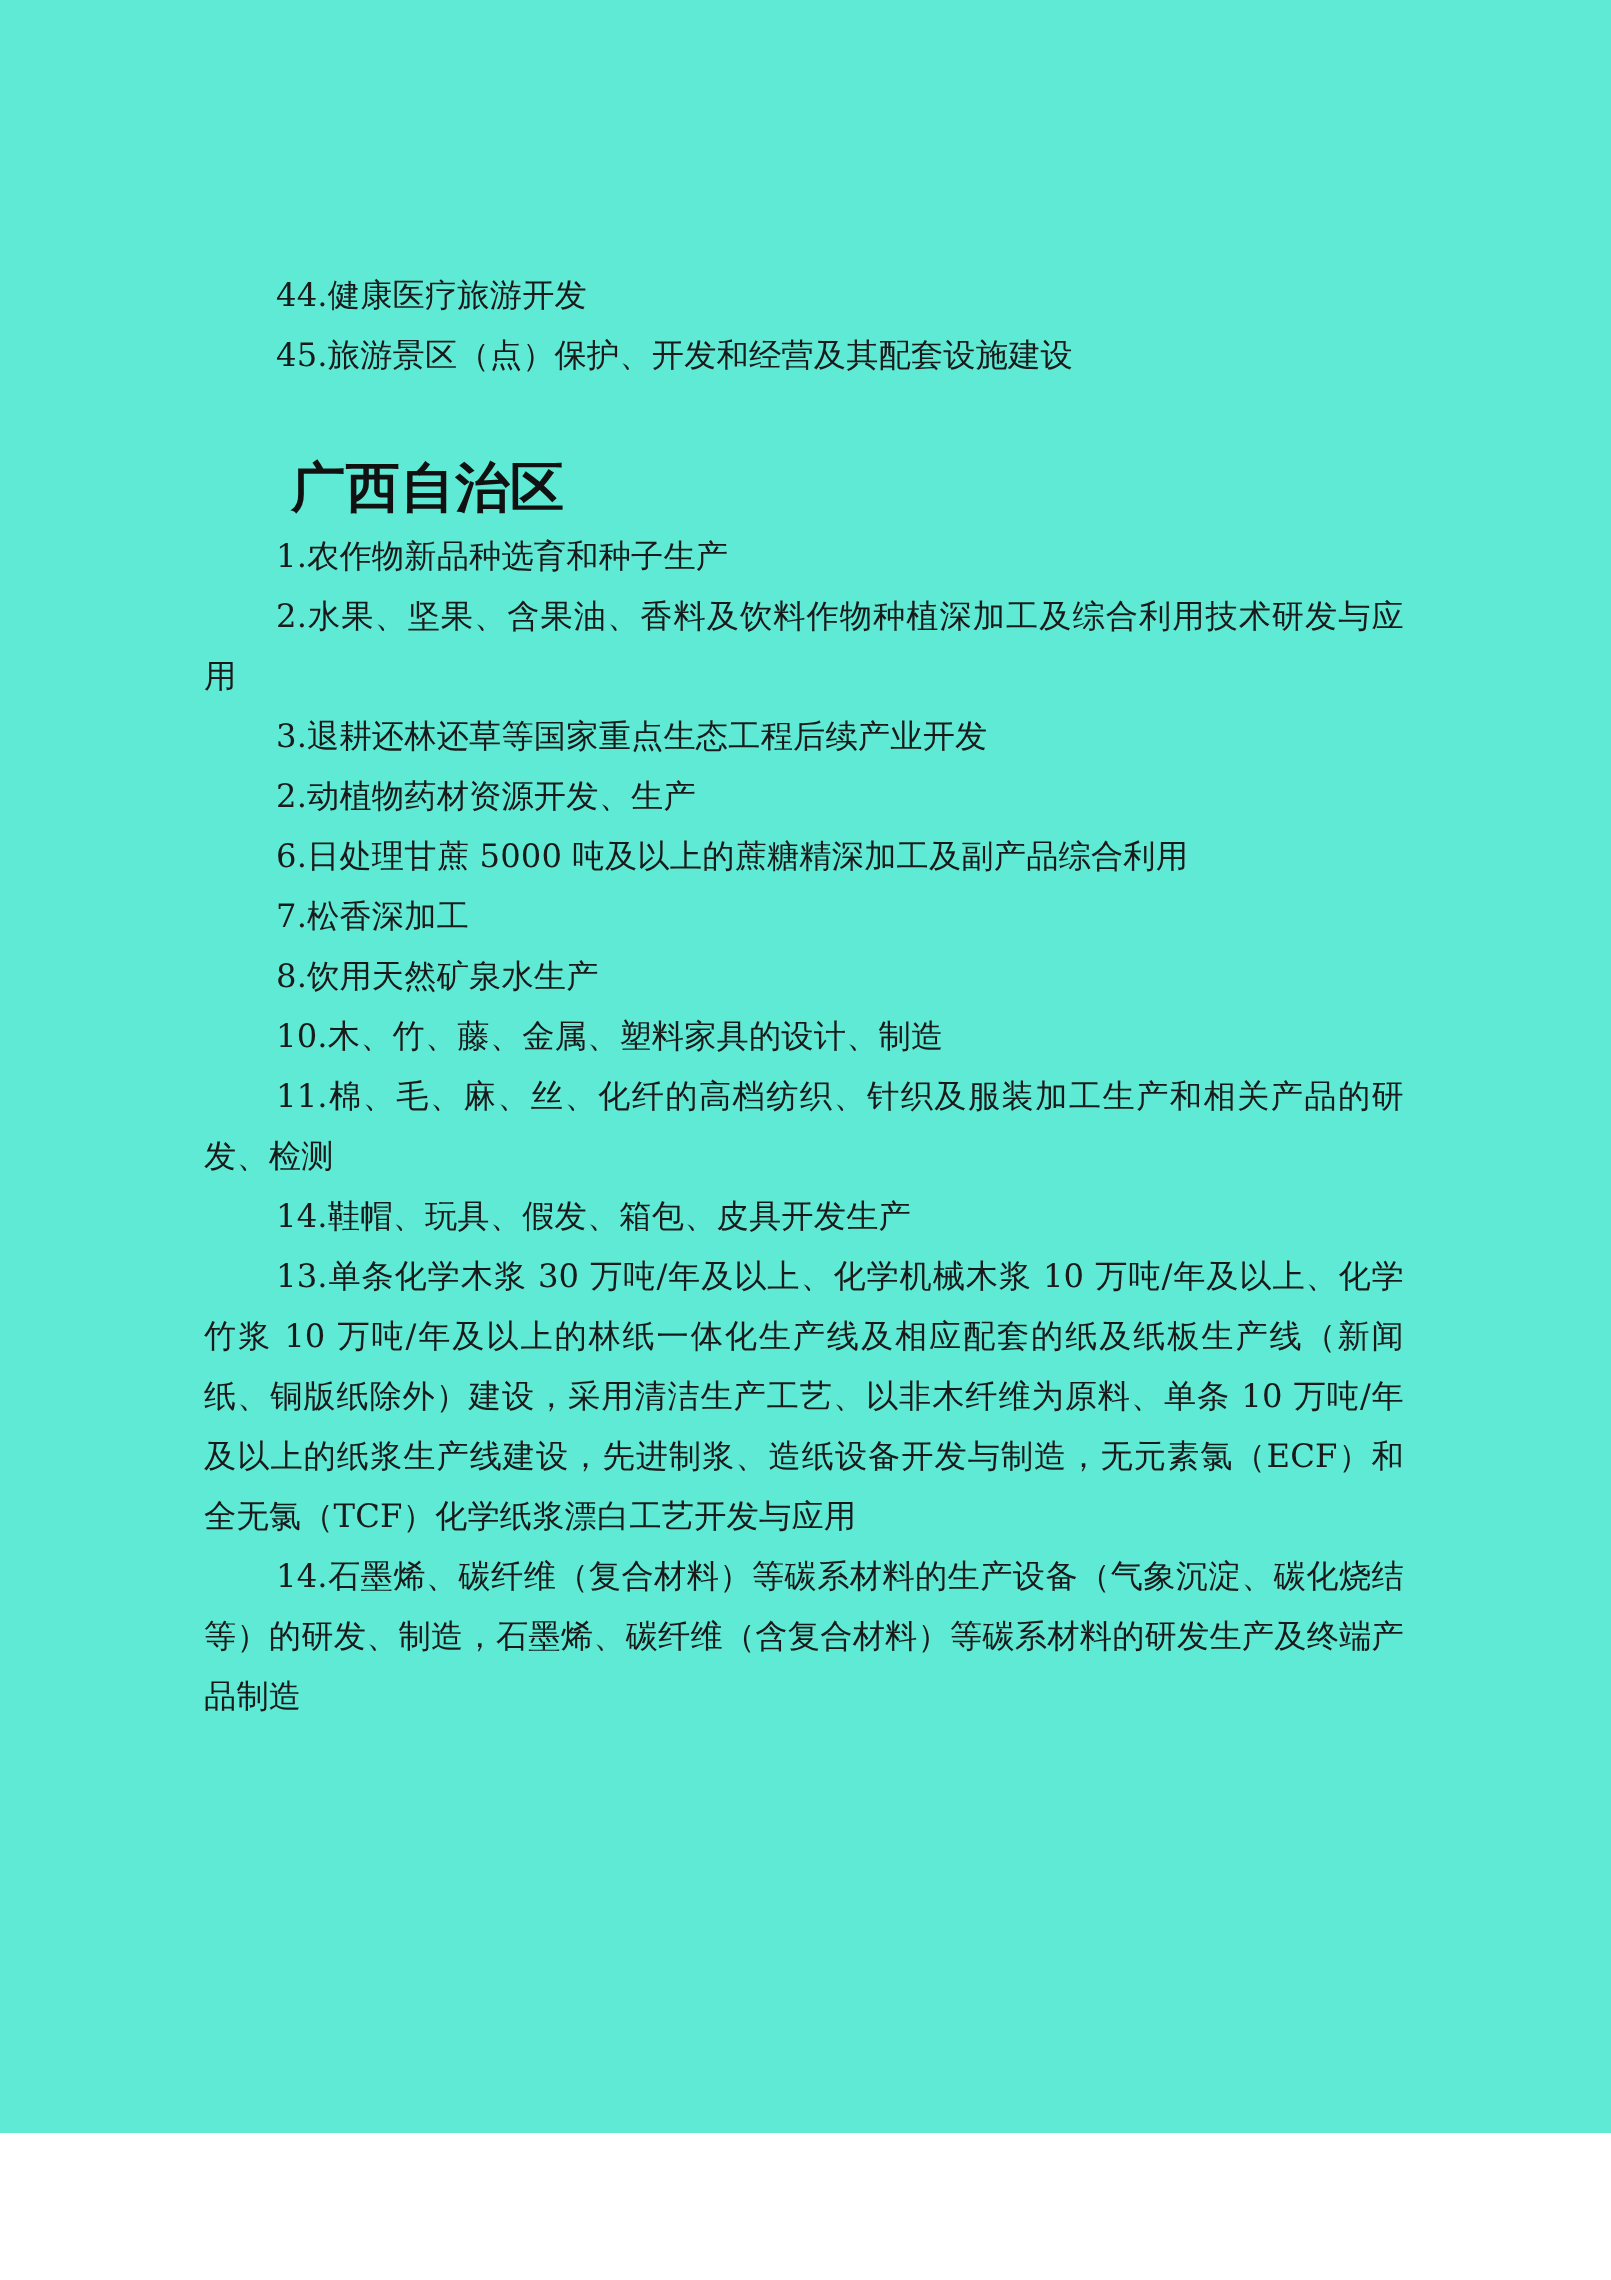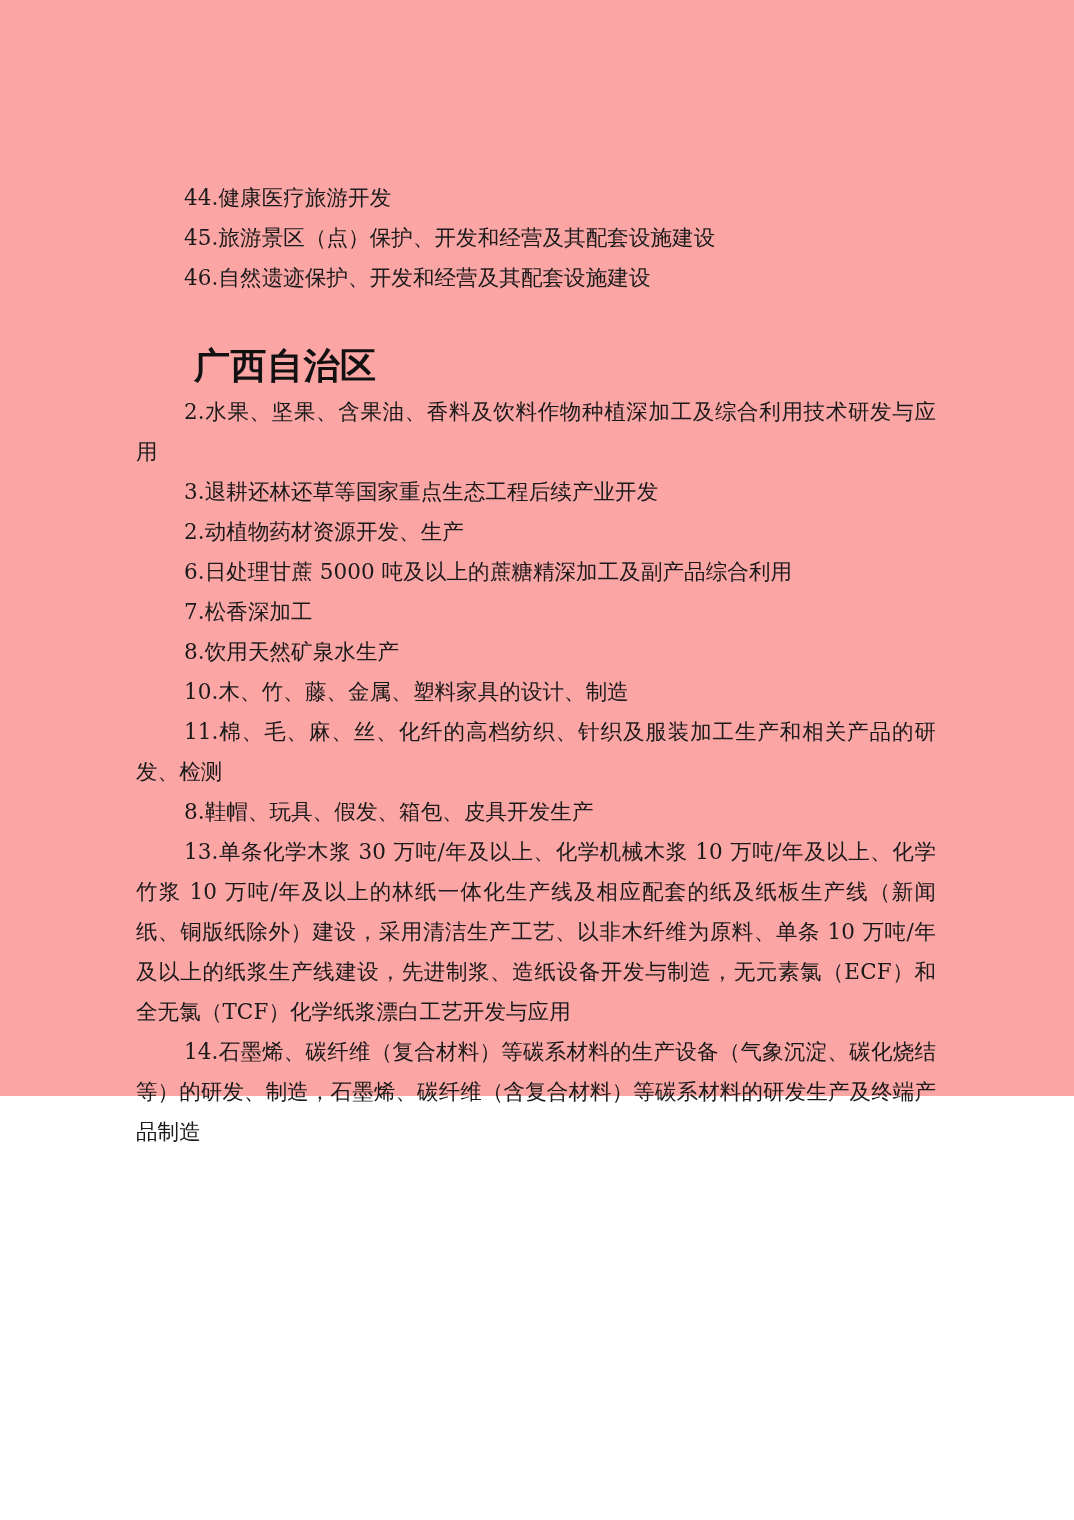--- a/index.html
+++ b/index.html
@@ -15,22 +15,22 @@
     font-family: "DejaVu Serif", "Liberation Serif", serif;
     color: #1a1a1a;
     -webkit-font-smoothing: antialiased;
   }
 
   #page {
     position: absolute;
     left: 0;
     top: 0;
     width: 1074px;
-    height: 1096px;
-    background: #fca5a5;
+    height: 1422px;
+    background: #5eead4;
   }
 
   #content {
     position: absolute;
     left: 136px;
     top: 178px;
     width: 800px;
   }
 
   
@@ -72,37 +72,37 @@
 </style>
 </head>
 <body>
 
 <div id="page">
   <div id="content">
 
     <div class="list-block">
       <p class="para">44.健康医疗旅游开发</p>
       <p class="para">45.旅游景区（点）保护、开发和经营及其配套设施建设</p>
-      <p class="para">46.自然遗迹保护、开发和经营及其配套设施建设</p>
     </div>
 
     <div class="gap-before-heading"></div>
 
     <h2 class="section-heading">广西自治区</h2>
 
     <div class="gap-after-heading"></div>
 
     <div class="list-block">
+      <p class="para">1.农作物新品种选育和种子生产</p>
       <p class="para">2.水果、坚果、含果油、香料及饮料作物种植深加工及综合利用技术研发与应用</p>
       <p class="para">3.退耕还林还草等国家重点生态工程后续产业开发</p>
       <p class="para">2.动植物药材资源开发、生产</p>
       <p class="para">6.日处理甘蔗 5000 吨及以上的蔗糖精深加工及副产品综合利用</p>
       <p class="para">7.松香深加工</p>
       <p class="para">8.饮用天然矿泉水生产</p>
       <p class="para">10.木、竹、藤、金属、塑料家具的设计、制造</p>
       <p class="para">11.棉、毛、麻、丝、化纤的高档纺织、针织及服装加工生产和相关产品的研发、检测</p>
-      <p class="para">8.鞋帽、玩具、假发、箱包、皮具开发生产</p>
+      <p class="para">14.鞋帽、玩具、假发、箱包、皮具开发生产</p>
       <p class="para">13.单条化学木浆 30 万吨/年及以上、化学机械木浆 10 万吨/年及以上、化学竹浆 10 万吨/年及以上的林纸一体化生产线及相应配套的纸及纸板生产线（新闻纸、铜版纸除外）建设，采用清洁生产工艺、以非木纤维为原料、单条 10 万吨/年及以上的纸浆生产线建设，先进制浆、造纸设备开发与制造，无元素氯（ECF）和全无氯（TCF）化学纸浆漂白工艺开发与应用</p>
       <p class="para">14.石墨烯、碳纤维（复合材料）等碳系材料的生产设备（气象沉淀、碳化烧结等）的研发、制造，石墨烯、碳纤维（含复合材料）等碳系材料的研发生产及终端产品制造</p>
     </div>
 
   </div>
 </div>
 
 </body></html>

